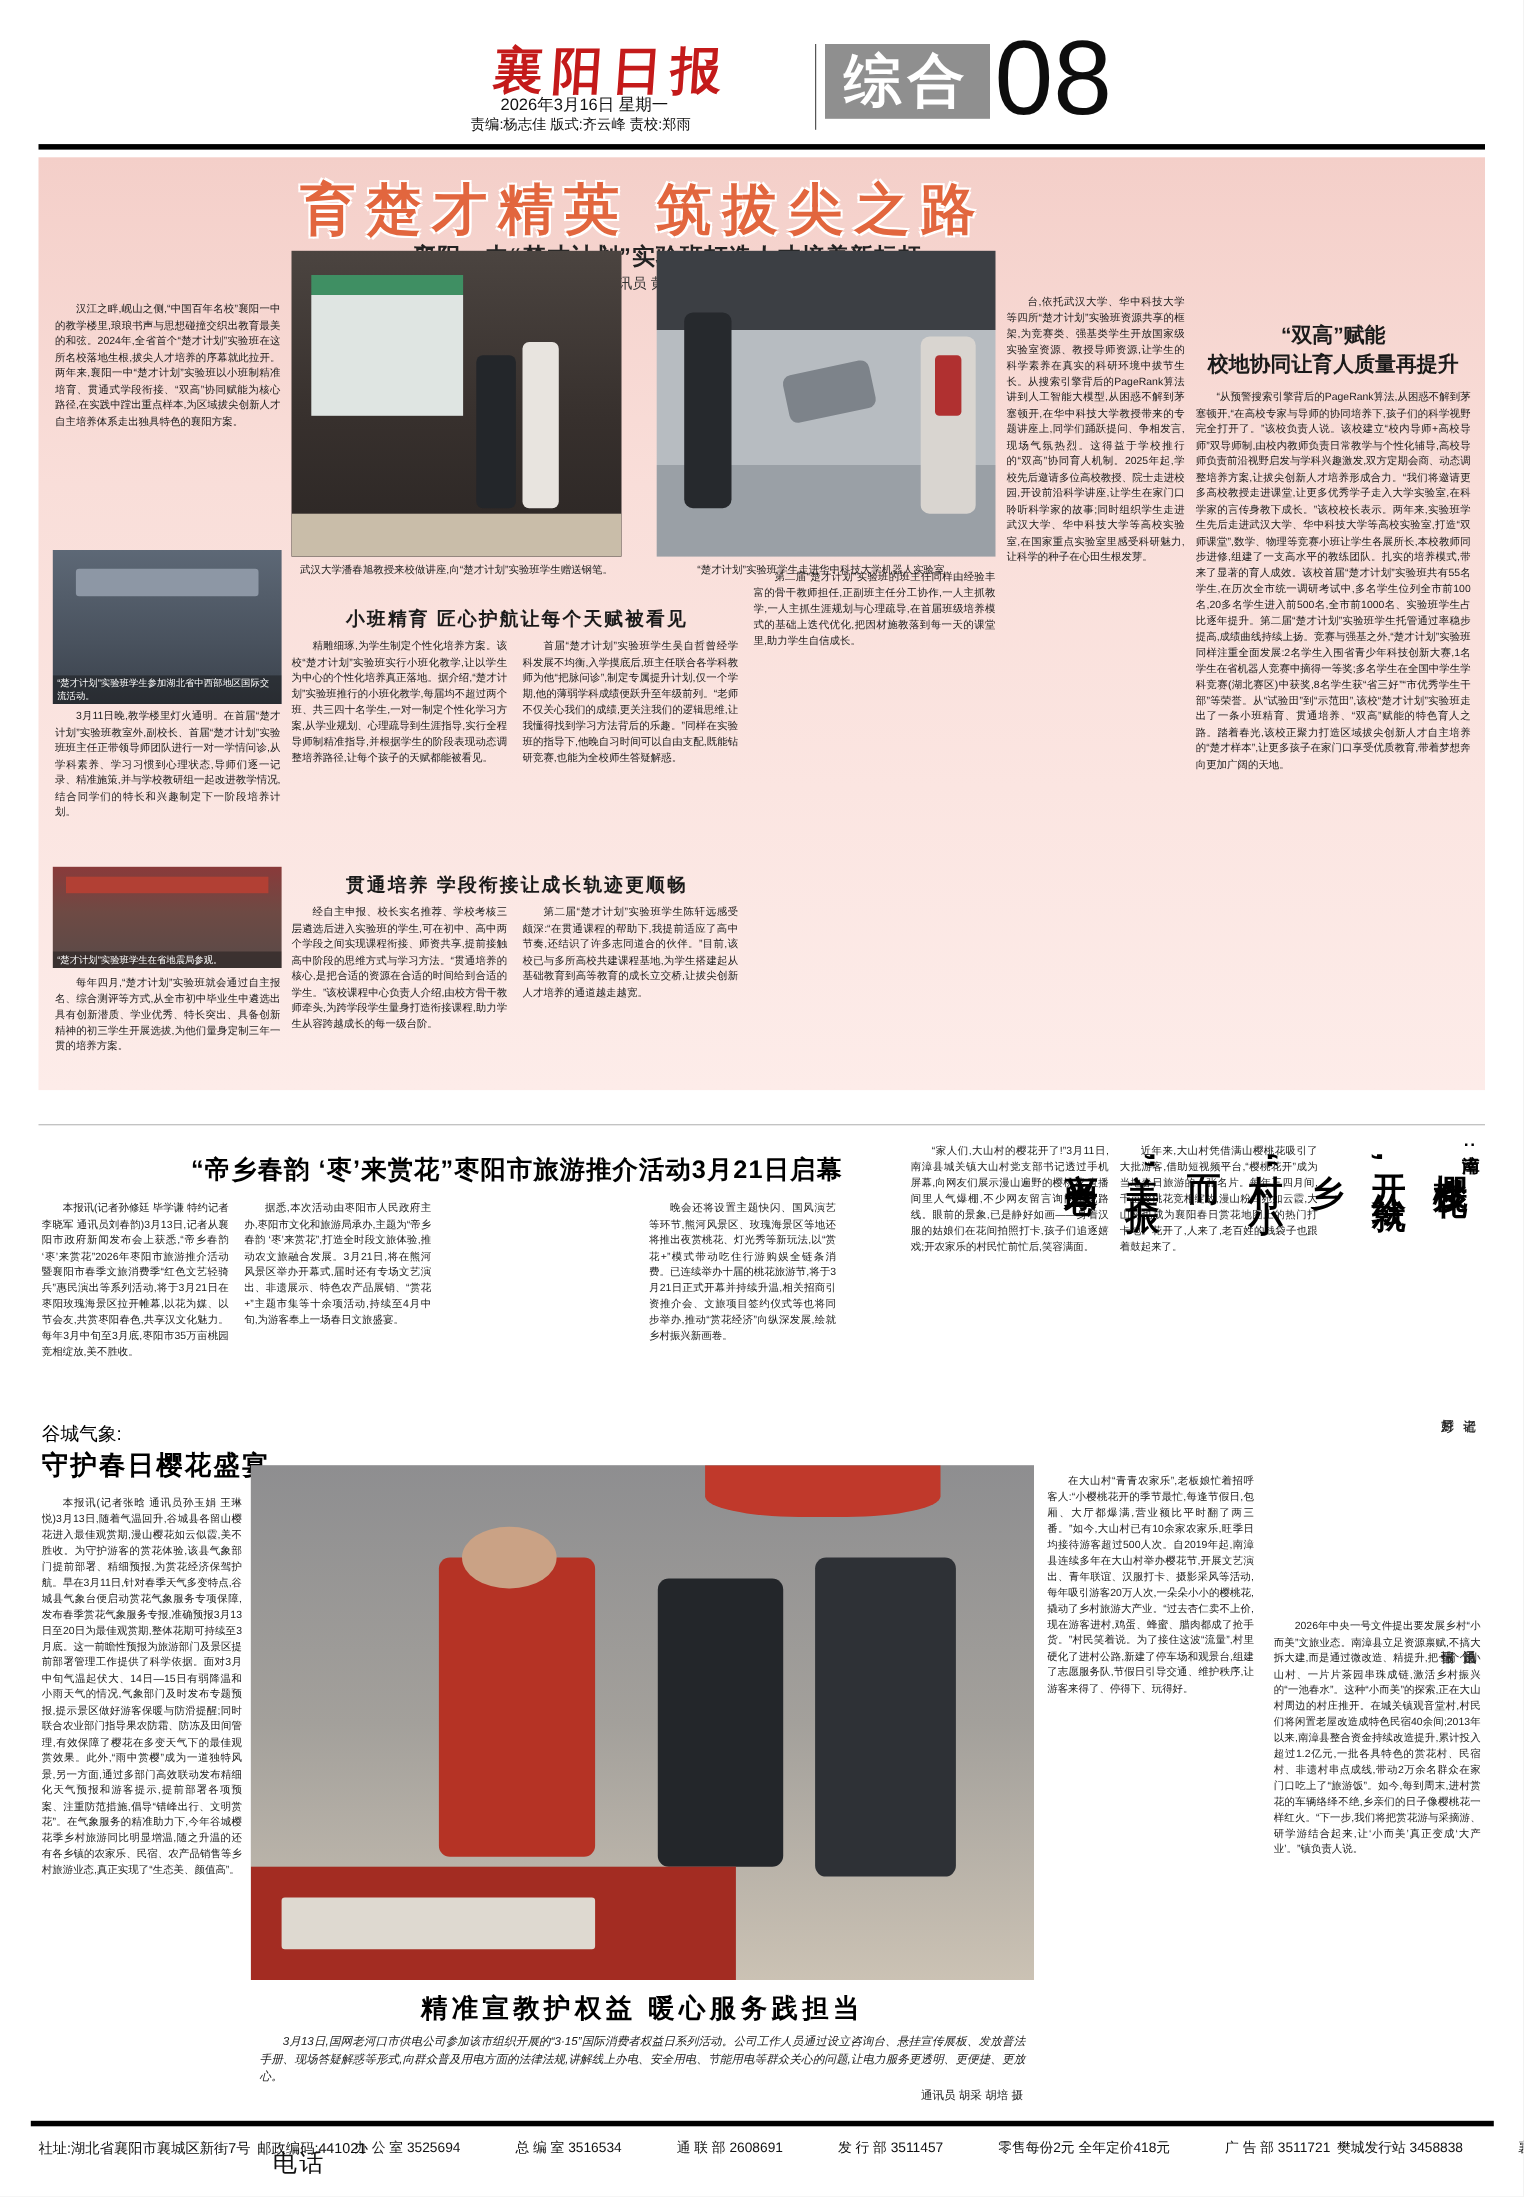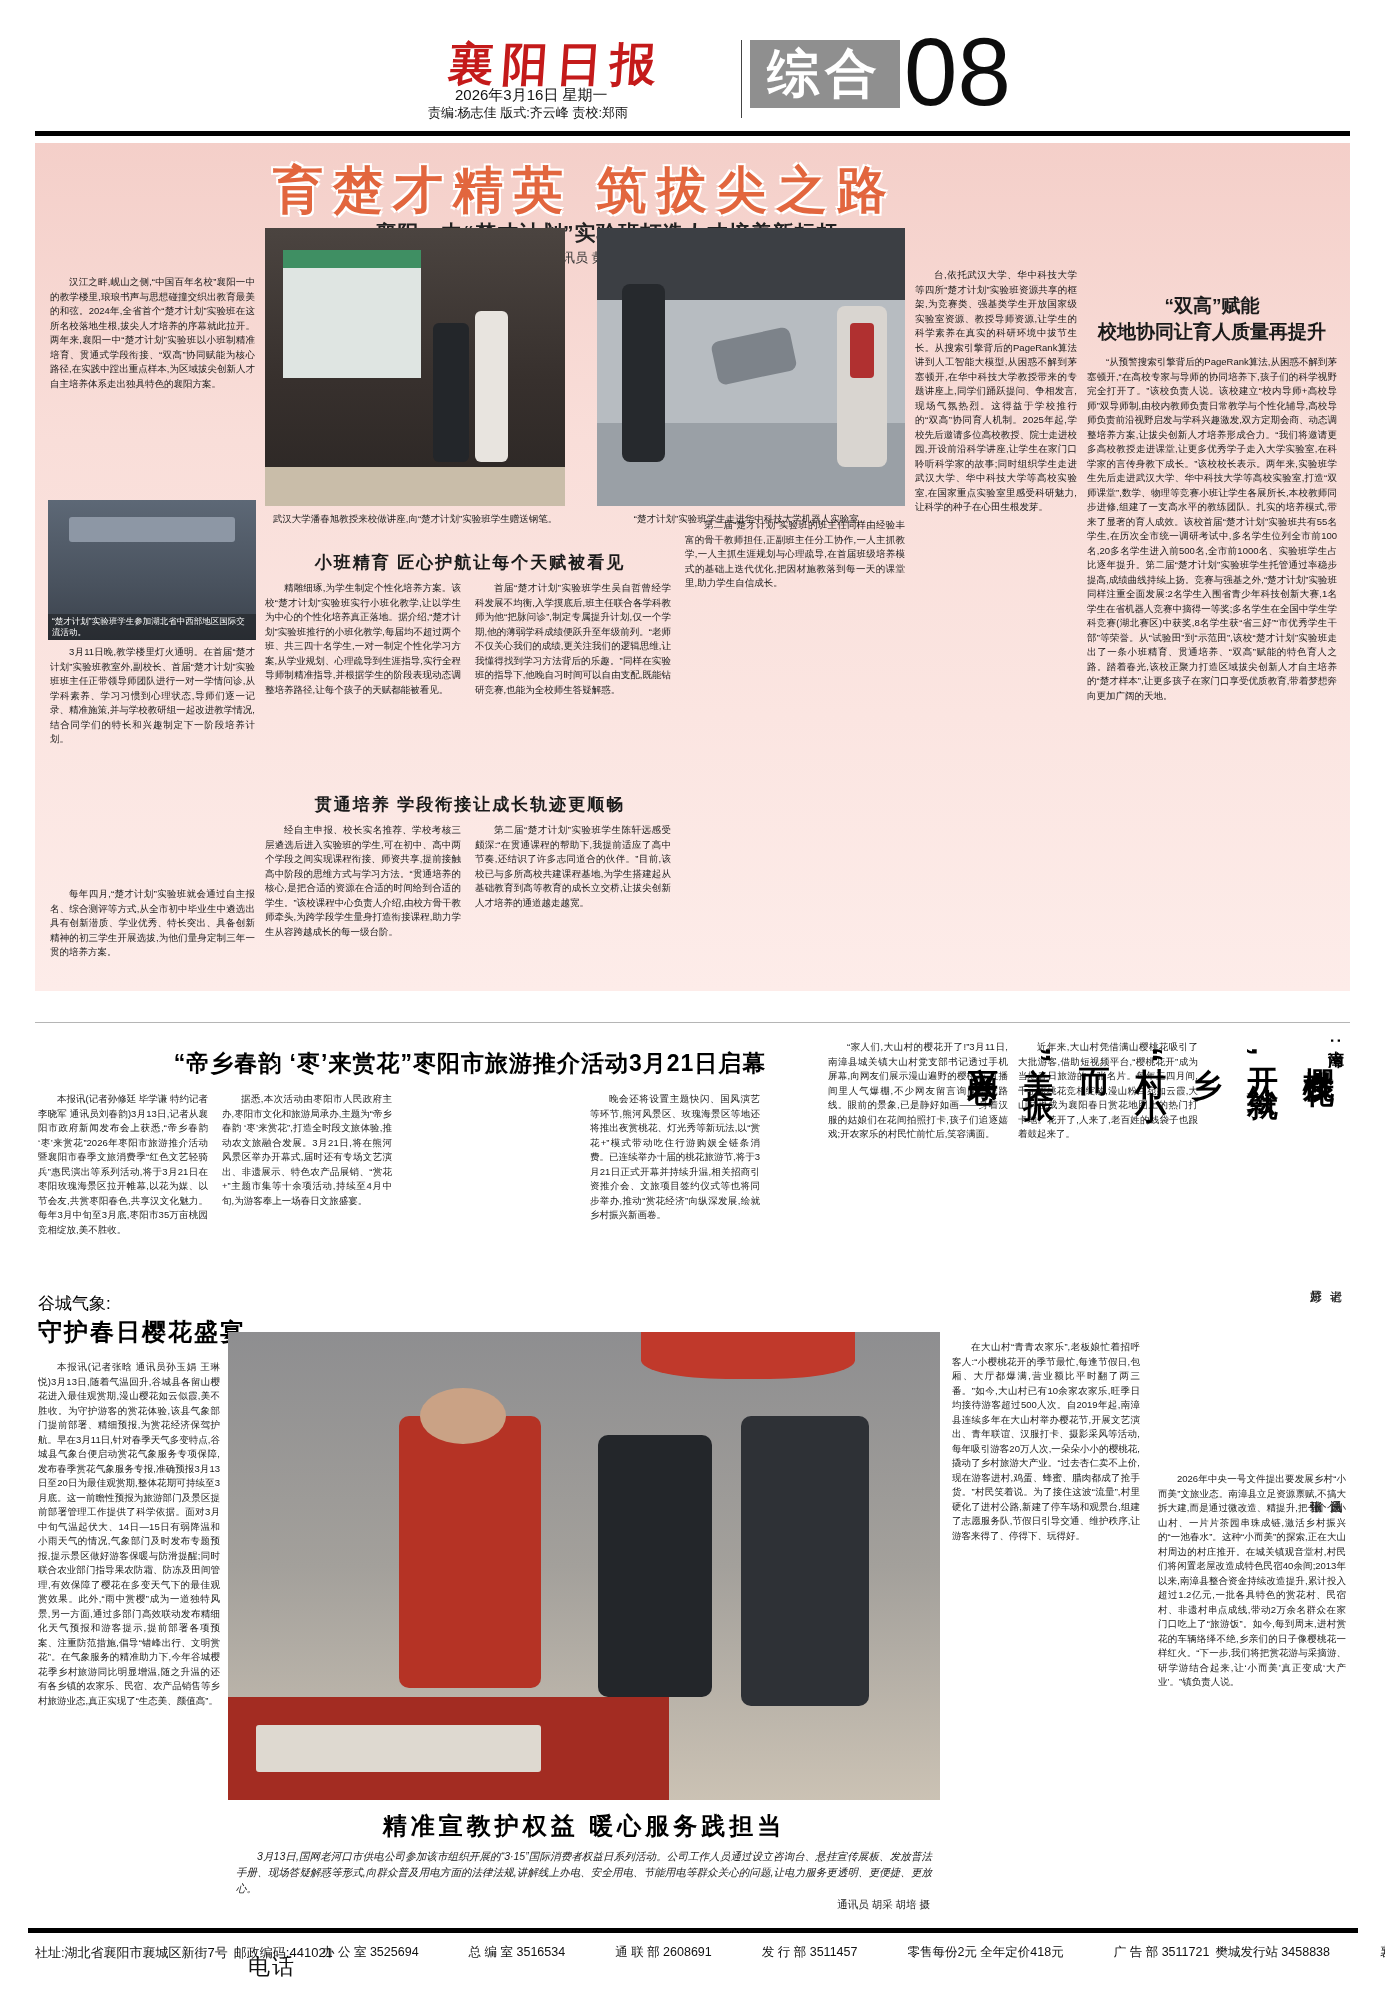--- a/index.html
+++ b/index.html
@@ -69,20 +69,24 @@
 
     <div class="abs txt" style="left:15px;top:132px;width:205px;height:222px;">汉江之畔,岘山之侧,“中国百年名校”襄阳一中的教学楼里,琅琅书声与思想碰撞交织出教育最美的和弦。2024年,全省首个“楚才计划”实验班在这所名校落地生根,拔尖人才培养的序幕就此拉开。两年来,襄阳一中“楚才计划”实验班以小班制精准培育、贯通式学段衔接、“双高”协同赋能为核心路径,在实践中蹚出重点样本,为区域拔尖创新人才自主培养体系走出独具特色的襄阳方案。</div>
 
     <div class="photo" style="left:13px;top:357px;width:208px;height:140px;background:linear-gradient(180deg,#5d6876 0%,#49525e 60%,#3a414b 100%);">
       <div class="ov" style="left:10%;top:12%;width:80%;height:18%;background:#8d97a5;border-radius:3px;"></div>
       <div class="pcaption-ov">“楚才计划”实验班学生参加湖北省中西部地区国际交流活动。</div>
     </div>
 
     <div class="abs txt" style="left:15px;top:502px;width:205px;height:140px;">3月11日晚,教学楼里灯火通明。在首届“楚才计划”实验班教室外,副校长、首届“楚才计划”实验班班主任正带领导师团队进行一对一学情问诊,从学科素养、学习习惯到心理状态,导师们逐一记录、精准施策,并与学校教研组一起改进教学情况,结合同学们的特长和兴趣制定下一阶段培养计划。</div>
 
+    <div class="photo" style="left:13px;top:645px;width:208px;height:92px;background:linear-gradient(180deg,#8a3a3a 0%,#6e4a44 45%,#584a48 100%);">
+      <div class="ov" style="left:6%;top:10%;width:88%;height:16%;background:#b24034;"></div>
+      <div class="pcaption-ov">“楚才计划”实验班学生在省地震局参观。</div>
+    </div>
 
     <div class="abs txt" style="left:15px;top:744px;width:205px;height:96px;">每年四月,“楚才计划”实验班就会通过自主报名、综合测评等方式,从全市初中毕业生中遴选出具有创新潜质、学业优秀、特长突出、具备创新精神的初三学生开展选拔,为他们量身定制三年一贯的培养方案。</div>
 
     <div class="photo" style="left:230px;top:85px;width:300px;height:278px;background:linear-gradient(180deg,#4b4440 0%,#37302d 55%,#2b2624 100%);">
       <div class="ov" style="left:6%;top:8%;width:46%;height:46%;background:linear-gradient(180deg,#3f8f63 0 14%,#dfe5e2 14% 100%);"></div>
       <div class="ov" style="left:56%;top:34%;width:12%;height:50%;background:#23262a;border-radius:6px;"></div>
       <div class="ov" style="left:70%;top:30%;width:11%;height:54%;background:#e8e4df;border-radius:6px;"></div>
       <div class="ov" style="left:0;bottom:0;width:100%;height:14%;background:#c9bda9;"></div>
     </div>
     <div class="photo" style="left:562px;top:85px;width:308px;height:278px;background:linear-gradient(180deg,#3c3f44 0 26%,#b7bcc1 26% 70%,#9aa0a6 70% 100%);">

